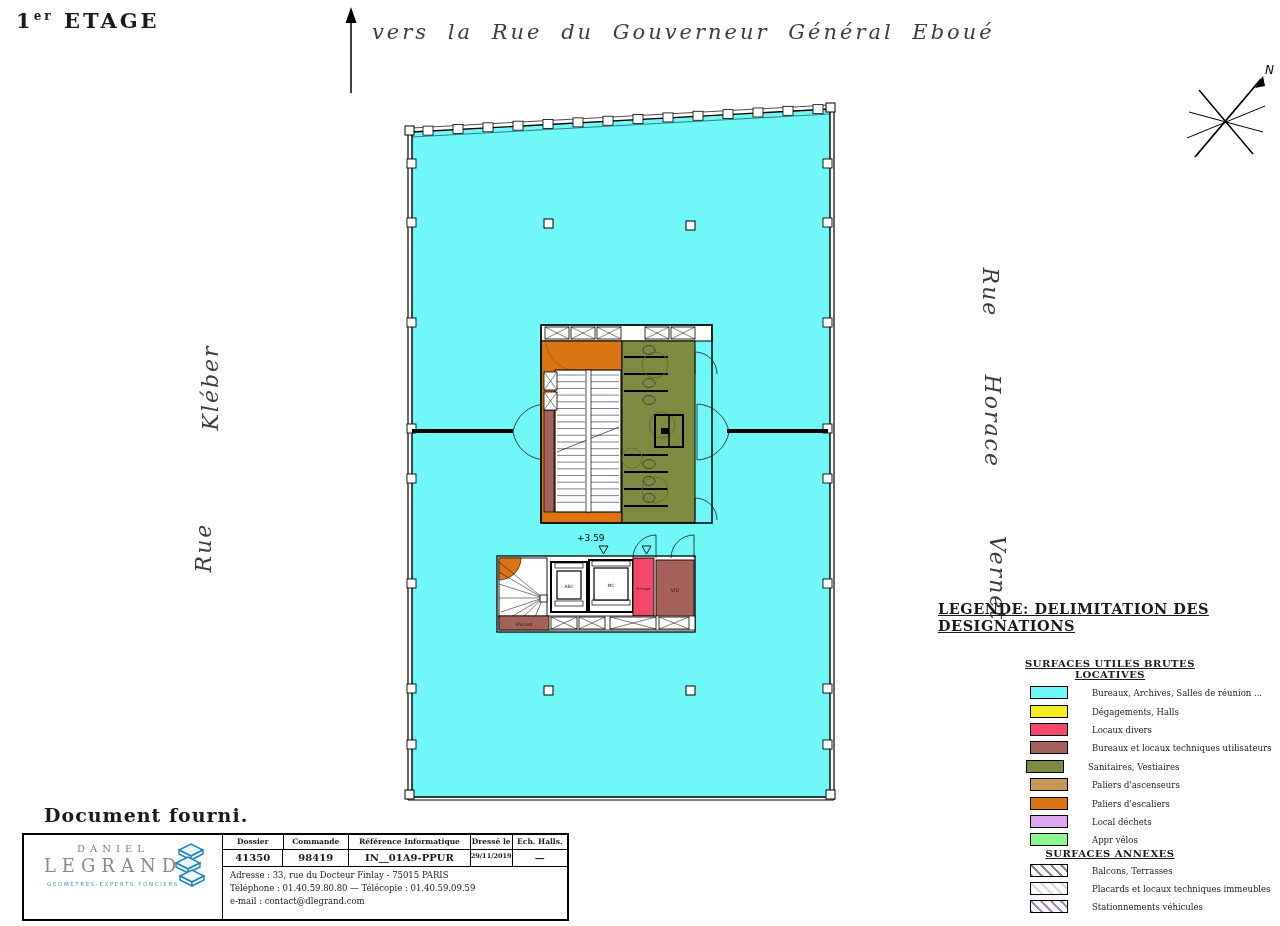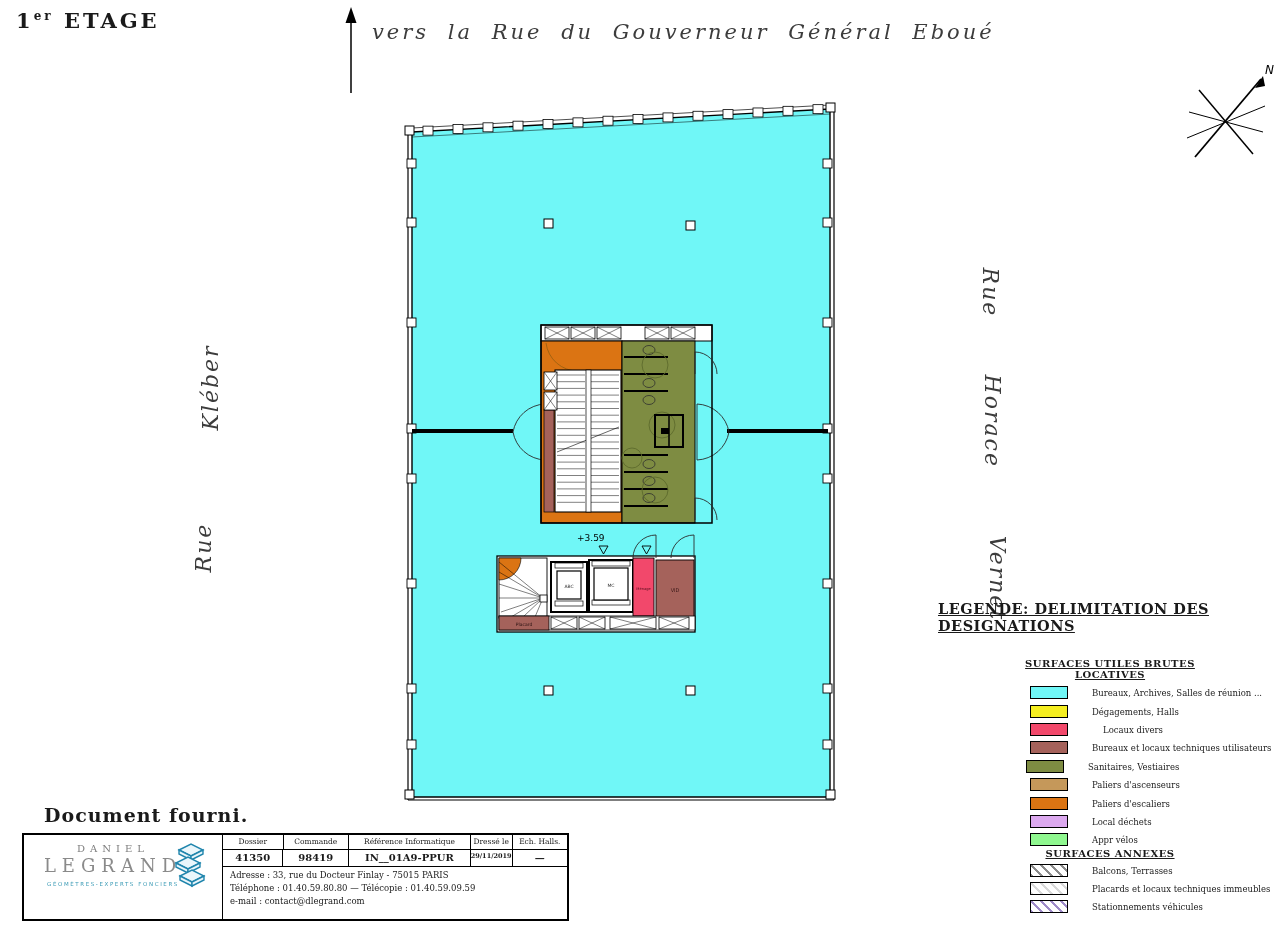--- a/index.html
+++ b/index.html
@@ -25,21 +25,21 @@
   .doc-note{left:44px;top:804px;font-size:19px;letter-spacing:1px;font-weight:bold;}
   
   .tblock{left:22px;top:833px;width:543px;height:84px;border:2px solid #000;display:flex;background:#fff;}
   .tb-logo{width:198px;border-right:1.5px solid #000;position:relative;padding-top:8px;}
   .tb-logo .l1{font-size:10px;letter-spacing:5px;color:#7d7d7d;text-align:center;margin-left:-20px;}
   .tb-logo .l2{font-size:18px;letter-spacing:6px;color:#8a8a8a;text-align:center;margin-left:-20px;margin-top:1px;}
   .tb-logo .l3{font-size:5.5px;letter-spacing:1.6px;color:#3a9ab5;text-align:center;margin-left:-20px;margin-top:5px;font-family:"DejaVu Sans",sans-serif;}
   .tb-logo svg{position:absolute;right:14px;top:6px;}
   .tb-right{flex:1;display:flex;flex-direction:column;}
   .tb-hdr,.tb-val{display:flex;}
-  .tb-hdr>div{border-right:1px solid #000;border-bottom:1px solid #000;font-size:7.5px;font-weight:normal;
+  .tb-hdr>div{border-right:1px solid #000;border-bottom:1px solid #000;font-size:7.5px;font-weight:bold;
               text-align:center;padding-top:2px;height:12px;overflow:hidden;}
   .tb-val>div{border-right:1px solid #000;border-bottom:1px solid #000;font-size:10px;font-weight:bold;
               text-align:center;padding-top:2px;height:14px;}
   .c1{width:17.5%;} .c2{width:19%;} .c3{width:35.5%;} .c4{width:12%;font-size:6.5px !important;} .c5{width:16%;border-right:none !important;}
   .tb-addr{flex:1;padding:2px 7px;font-size:8.5px;line-height:1.55;}
   
   text{font-family:"DejaVu Sans",sans-serif;}
 </style>
 </head>
 <body>
@@ -325,21 +325,21 @@
 <div class="abs legend-sec" style="left:995px;top:658px;width:230px;">SURFACES UTILES BRUTES LOCATIVES</div>
 
 <div class="legend-row" style="left:996px;top:686px;">
   <div class="legend-swatch" style="background: rgb(112, 247, 247);"></div>
   <div class="legend-label">Bureaux, Archives, Salles de réunion ...</div>
 </div>
 <div class="legend-row" style="left:996px;top:705px;">
   <div class="legend-swatch" style="background: rgb(245, 238, 32);"></div>
   <div class="legend-label">Dégagements, Halls</div>
 </div>
-<div class="legend-row" style="left:996px;top:723px;gap:11px;">
+<div class="legend-row" style="left:996px;top:723px;">
   <div class="legend-swatch" style="background: rgb(242, 72, 107);"></div>
   <div class="legend-label">Locaux divers</div>
 </div>
 <div class="legend-row" style="left:996px;top:741px;">
   <div class="legend-swatch" style="background: rgb(165, 98, 91);"></div>
   <div class="legend-label">Bureaux et locaux techniques utilisateurs</div>
 </div>
 <div class="legend-row" style="left:992px;top:760px;">
   <div class="legend-swatch" style="background: rgb(126, 140, 66);"></div>
   <div class="legend-label">Sanitaires, Vestiaires</div>

